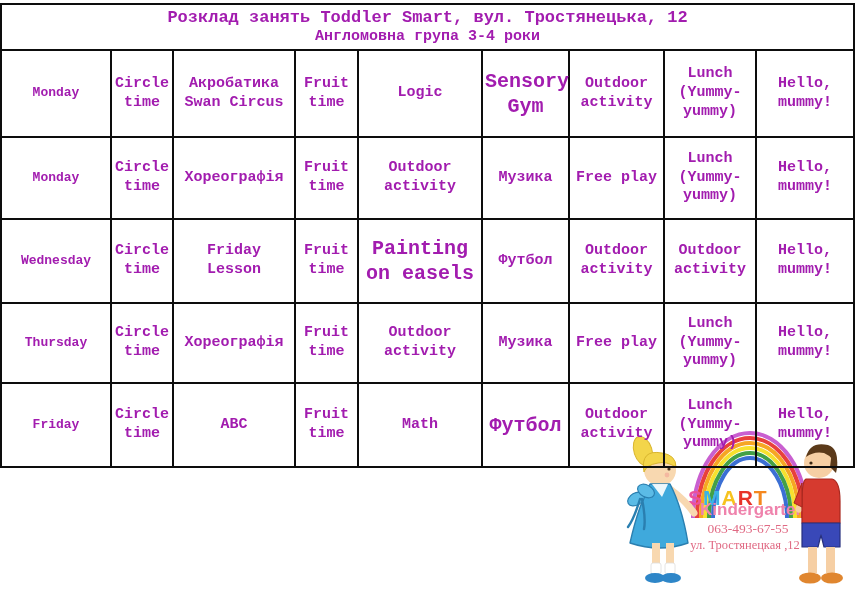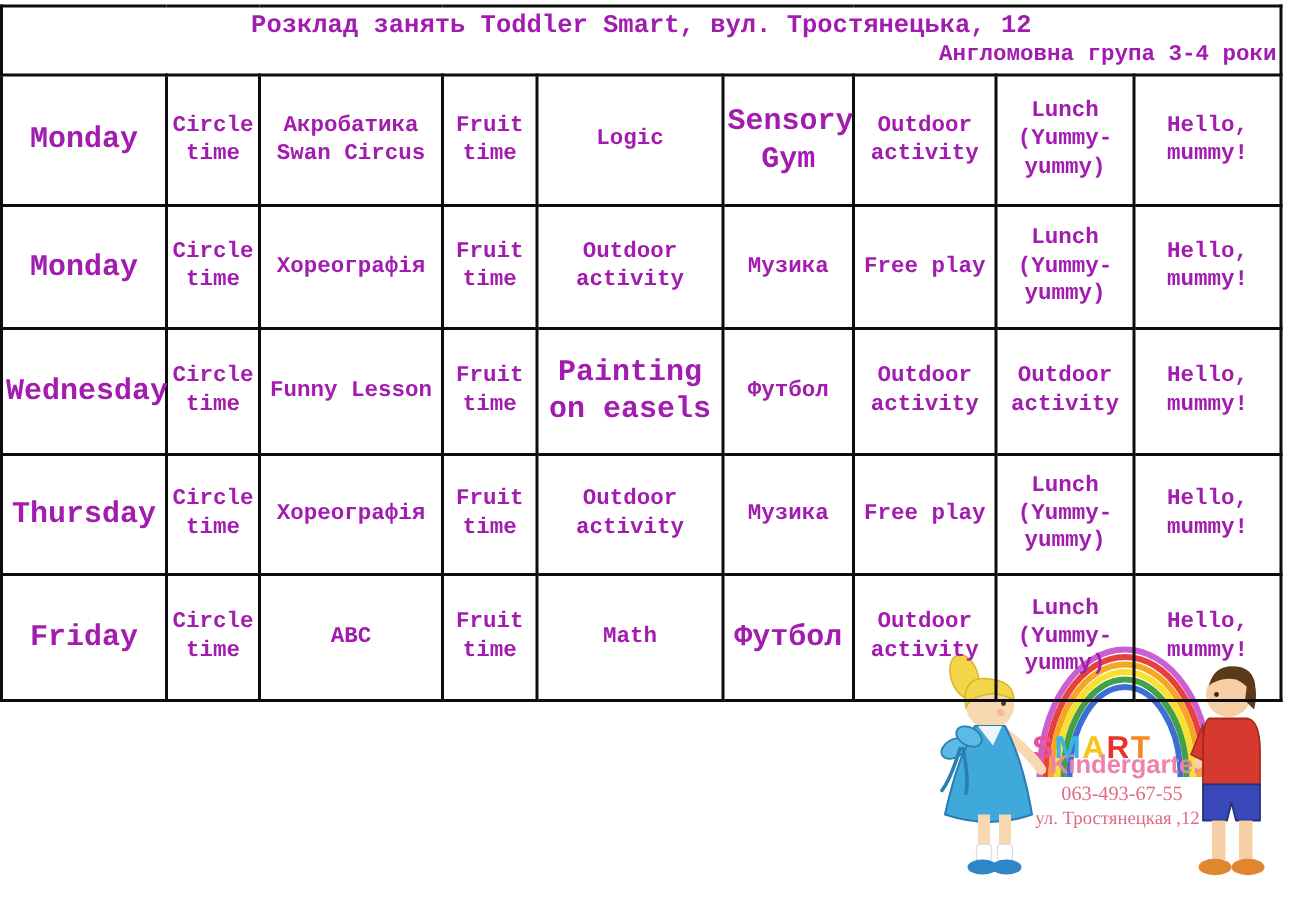--- a/index.html
+++ b/index.html
@@ -28,23 +28,23 @@
     border:2px solid #0d0d0d;
     text-align:center;
     vertical-align:middle;
     padding:1px 2px;
     font-weight:bold;
     background:transparent;
     line-height:1.25;
   }
   .title-cell{height:42px;}
   .title-line{font-size:17px;font-weight:bold;}
-  .subtitle-line{font-size:15px;font-weight:bold;text-align:right;}
+  .subtitle-line{font-size:15px;font-weight:bold;}
   tr.header-row th{height:41px;font-size:16px;white-space:pre-line;}
-  td.day{font-size:20px;}
+  td.day{font-size:13px;}
   td.act{font-size:15px;}
   td.act.lg{font-size:20px;}
   tbody tr:nth-child(1){height:87px;}
   tbody tr:nth-child(2){height:82px;}
   tbody tr:nth-child(3){height:84px;}
   tbody tr:nth-child(4){height:80px;}
   tbody tr:nth-child(5){height:84px;}
 
   
   .logo-wrap{
@@ -165,21 +165,21 @@
           <td class="act">Fruit time</td>
           <td class="act">Outdoor activity</td>
           <td class="act">Музика</td>
           <td class="act">Free play</td>
           <td class="act">Lunch (Yummy-yummy)</td>
           <td class="act">Hello, mummy!</td>
         </tr>
         <tr>
           <td class="day">Wednesday</td>
           <td class="act">Circle time</td>
-          <td class="act">Funny Lesson</td>
+          <td class="act">Friday Lesson</td>
           <td class="act">Fruit time</td>
           <td class="act lg">Painting on easels</td>
           <td class="act">Футбол</td>
           <td class="act">Outdoor activity</td>
           <td class="act">Outdoor activity</td>
           <td class="act">Hello, mummy!</td>
         </tr>
         <tr>
           <td class="day">Thursday</td>
           <td class="act">Circle time</td>

